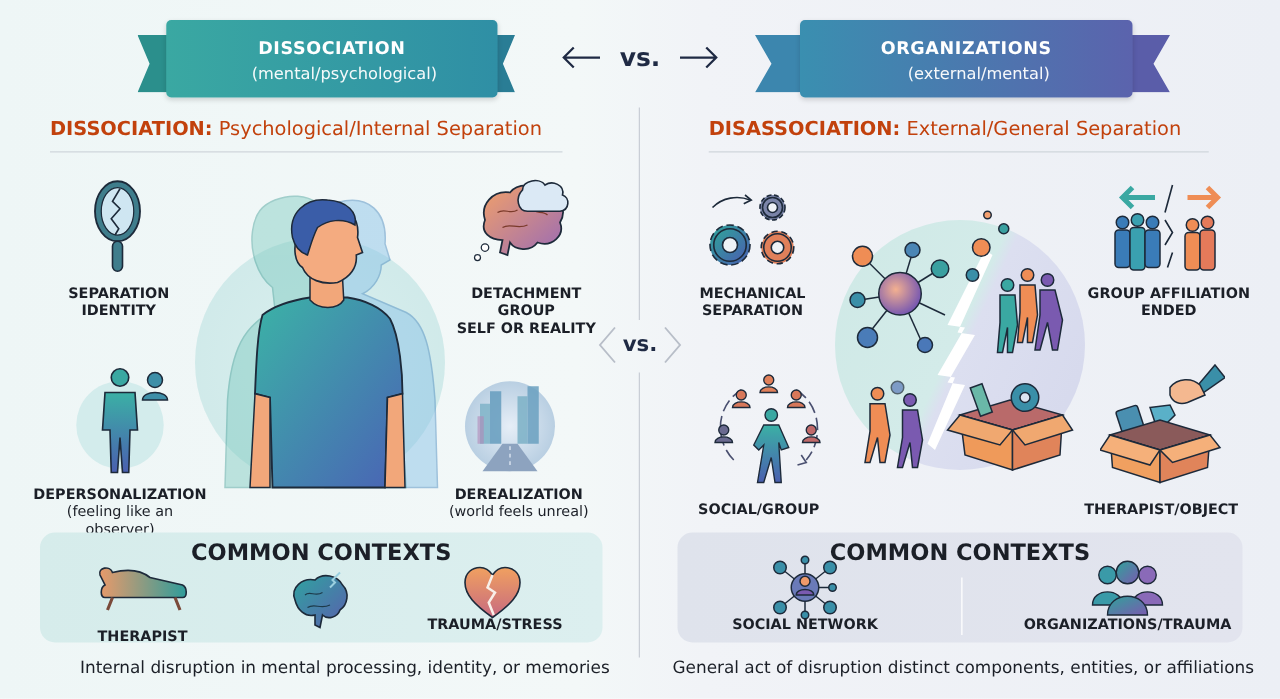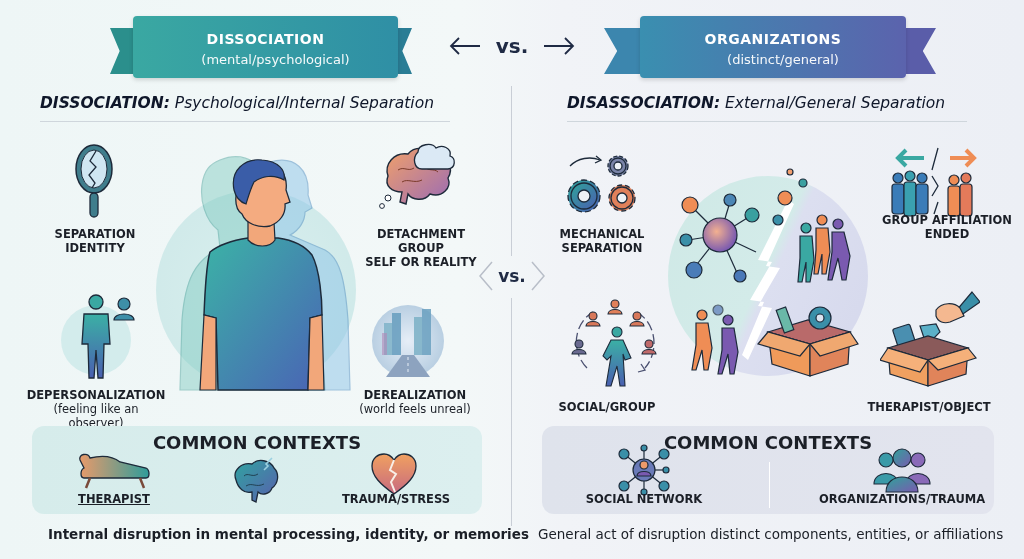--- a/index.html
+++ b/index.html
@@ -40,21 +40,21 @@
   #vs-top svg { width: 34px; height: 20px; }
 
   
   #divider-top { left: 511px; top: 86px; width: 1px; height: 170px; background: #c9ced6; }
   #divider-bot { left: 511px; top: 298px; width: 1px; height: 228px; background: #c9ced6; }
   #vs-mid { left: 476px; top: 256px; width: 72px; height: 40px; display: flex; align-items: center; justify-content: center; }
   #vs-mid .vs { font-weight: bold; font-size: 17px; color: #1f2a44; position: relative; z-index: 2; }
   #vs-mid svg { position: absolute; left: 0; top: 0; }
 
   
-  .heading { position: absolute; top: 94px; font-size: 15.5px; color: #0f172a; white-space: nowrap; font-style: italic; }
+  .heading { position: absolute; top: 94px; font-size: 15.5px; color: #c2410c; white-space: nowrap; }
   .heading b { font-weight: bold; }
   .heading-line { position: absolute; top: 121px; height: 1px; background: #cfd6dc; }
 
   
   .lbl { position: absolute; text-align: center; font-weight: bold; font-size: 11.5px; line-height: 14px; color: #1b1f27; text-transform: none; }
   .sub { position: absolute; text-align: center; font-size: 11.5px; line-height: 14px; color: #1b1f27; }
 
   
   .ctx { position: absolute; top: 426px; height: 88px; border-radius: 12px; }
   #ctx-left { left: 32px; width: 450px; background: linear-gradient(90deg, #d6eceb, #dcefef); }
@@ -86,21 +86,21 @@
   <svg viewBox="0 0 34 20">
       <path d="M2 10 H31 M23 2 L31 10 L23 18" stroke="#1f2a44" stroke-width="1.8" fill="none"></path>
     </svg>
 </div>
 
 <div class="ribbon" id="ribbon-right">
   <div class="tail l"></div>
   <div class="tail r"></div>
   <div class="main">
     <div class="t1">ORGANIZATIONS</div>
-    <div class="t2">(distinct/general)</div>
+    <div class="t2">(external/mental)</div>
   </div>
 </div>
 
 <div class="heading" style="left:40px;">
   <b>DISSOCIATION:</b><span> Psychological/Internal Separation</span>
 </div>
 <div class="heading-line" style="left:40px; width:410px;"></div>
 
 <div class="heading" style="left:567px;">
   <b>DISASSOCIATION:</b><span> External/General Separation</span>
@@ -211,21 +211,21 @@
   <svg class="abs" style="left:44px; top:26px;" width="76" height="40" viewBox="0 0 76 40">
     <defs>
         <linearGradient id="couchGrad" x1="0" y1="0" x2="1" y2="0">
           <stop offset="0" stop-color="#e89a6a"></stop>
           <stop offset="1" stop-color="#2f9c9a"></stop>
         </linearGradient>
       </defs>
     <path d="M4 8 C2 2 12 0 14 6 C22 4 34 2 44 10 L70 16 C74 18 74 26 70 26 L8 26 C4 26 4 18 8 16 Z" fill="url(#couchGrad)" stroke="#1d2a3a" stroke-width="1.3"></path>
     <path d="M14 26 L10 36 M64 26 L68 36" stroke="#7a4a3a" stroke-width="2.5"></path>
   </svg>
-  <div class="ctx-lbl" style="left:38px; top:66px; width:88px;text-decoration:underline;">THERAPIST</div>
+  <div class="ctx-lbl" style="left:38px; top:76px; width:88px;">THERAPIST</div>
 
   <svg class="abs" style="left:198px; top:30px;" width="52" height="52" viewBox="0 0 52 52">
     <defs>
         <linearGradient id="brain2" x1="0" y1="0" x2="1" y2="1">
           <stop offset="0" stop-color="#2fa3a0"></stop>
           <stop offset="1" stop-color="#5a5fae"></stop>
         </linearGradient>
       </defs>
     <path d="M6 24 C2 14 12 6 22 8 C28 2 40 4 44 12 C50 18 48 28 42 32 C40 38 32 40 28 36 L26 46 L22 44 L22 36 C14 38 8 32 6 24 Z" fill="url(#brain2)" stroke="#1d2a3a" stroke-width="1.3"></path>
     <path d="M14 20 C18 16 22 22 28 18 M16 30 C22 26 26 32 34 28" stroke="#1d3a4a" stroke-width="0.9" fill="none"></path>
@@ -238,21 +238,21 @@
           <stop offset="0" stop-color="#f0a060"></stop>
           <stop offset="1" stop-color="#c76a80"></stop>
         </linearGradient>
       </defs>
     <path d="M24 42 C10 32 2 24 2 14 C2 6 8 2 14 2 C19 2 22 5 24 8 C26 5 29 2 34 2 C40 2 46 6 46 14 C46 24 38 32 24 42 Z" fill="url(#heartGrad)" stroke="#1d2a3a" stroke-width="1.3"></path>
     <path d="M24 8 L20 18 L26 22 L21 30 L25 40" stroke="#f8efe8" stroke-width="2" fill="none"></path>
   </svg>
   <div class="ctx-lbl" style="left:304px; top:66px; width:120px;">TRAUMA/STRESS</div>
 </div>
 
-<div class="footer" style="left:48px;font-weight:bold;">Internal disruption in mental processing, identity, or memories</div>
+<div class="footer" style="left:64px;">Internal disruption in mental processing, identity, or memories</div>
 
 <div class="big-circle" style="left:668px; top:176px; width:200px; height:200px; background: linear-gradient(115deg, #cfe9e6 0%, #d3ebe9 48%, #dcdff0 52%, #d5d8ec 100%);"></div>
 <svg class="abs" style="left:660px; top:140px;" width="200" height="260" viewBox="0 0 200 260">
   <defs>
     <radialGradient id="atom" cx="40%" cy="40%" r="60%">
         <stop offset="0" stop-color="#f3b090"></stop>
         <stop offset="1" stop-color="#7a5ab0"></stop>
       </radialGradient>
   </defs>
 
@@ -344,21 +344,21 @@
     <circle cx="22" cy="30" r="5" fill="#3aa0b0"></circle>
       <rect x="16" y="36" width="12" height="34" rx="3" fill="#3aa0b0"></rect>
     <circle cx="34" cy="32" r="5" fill="#3a7cb8"></circle>
       <rect x="28" y="38" width="12" height="30" rx="3" fill="#3a7cb8"></rect>
     <circle cx="66" cy="34" r="5" fill="#ef8d55"></circle>
       <rect x="60" y="40" width="12" height="30" rx="3" fill="#ef8d55"></rect>
     <circle cx="78" cy="32" r="5" fill="#e47a5a"></circle>
       <rect x="72" y="38" width="12" height="32" rx="3" fill="#e47a5a"></rect>
   </g>
 </svg>
-<div class="lbl" style="left:870px; top:213px; width:130px;margin-left:12px;">
+<div class="lbl" style="left:870px; top:227px; width:130px;">
   <div>GROUP AFFILIATION</div>
   <div>ENDED</div>
 </div>
 
 <svg class="abs" style="left:565px; top:296px;" width="100" height="100" viewBox="0 0 100 100">
   <path d="M22 72 C6 56 8 28 28 16 M72 16 C92 28 94 56 80 72" stroke="#4a5070" stroke-width="1.3" fill="none" stroke-dasharray="10 4"></path>
   <path d="M76 68 L80 74 L73 76" stroke="#4a5070" stroke-width="1.3" fill="none"></path>
   <g stroke="#1d2a3a" stroke-width="1.1">
     <circle cx="50" cy="8" r="4" fill="#e0805a"></circle>
       <path d="M43 18 C43 12 57 12 57 18 Z" fill="#e0805a"></path>

